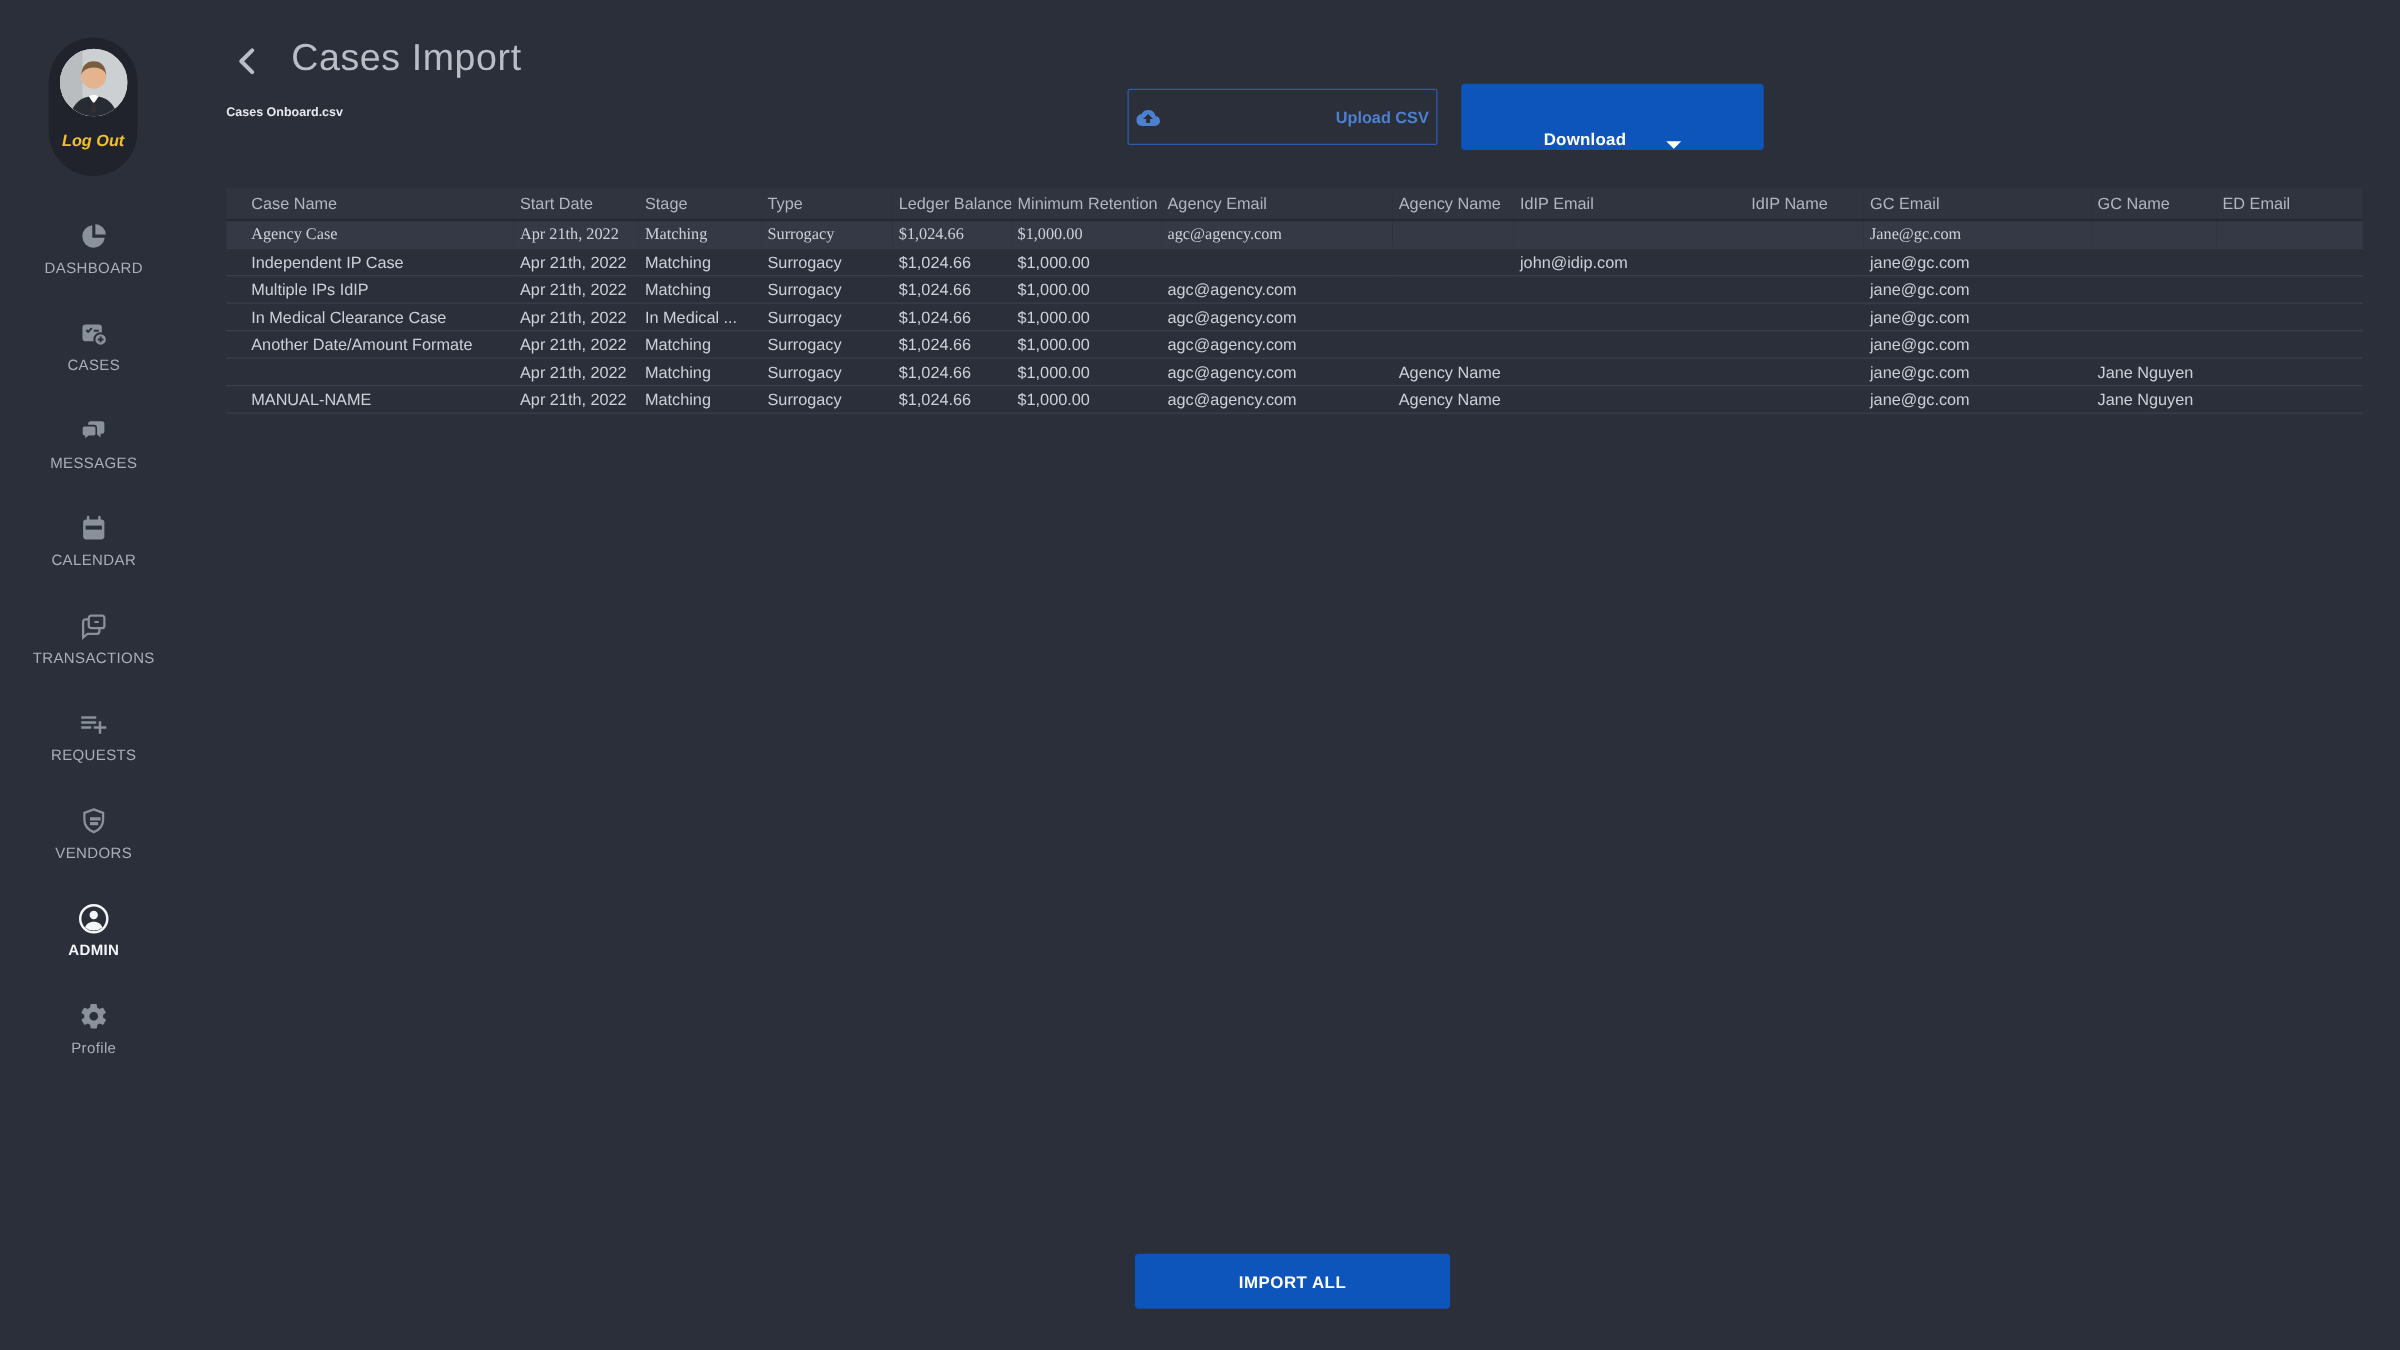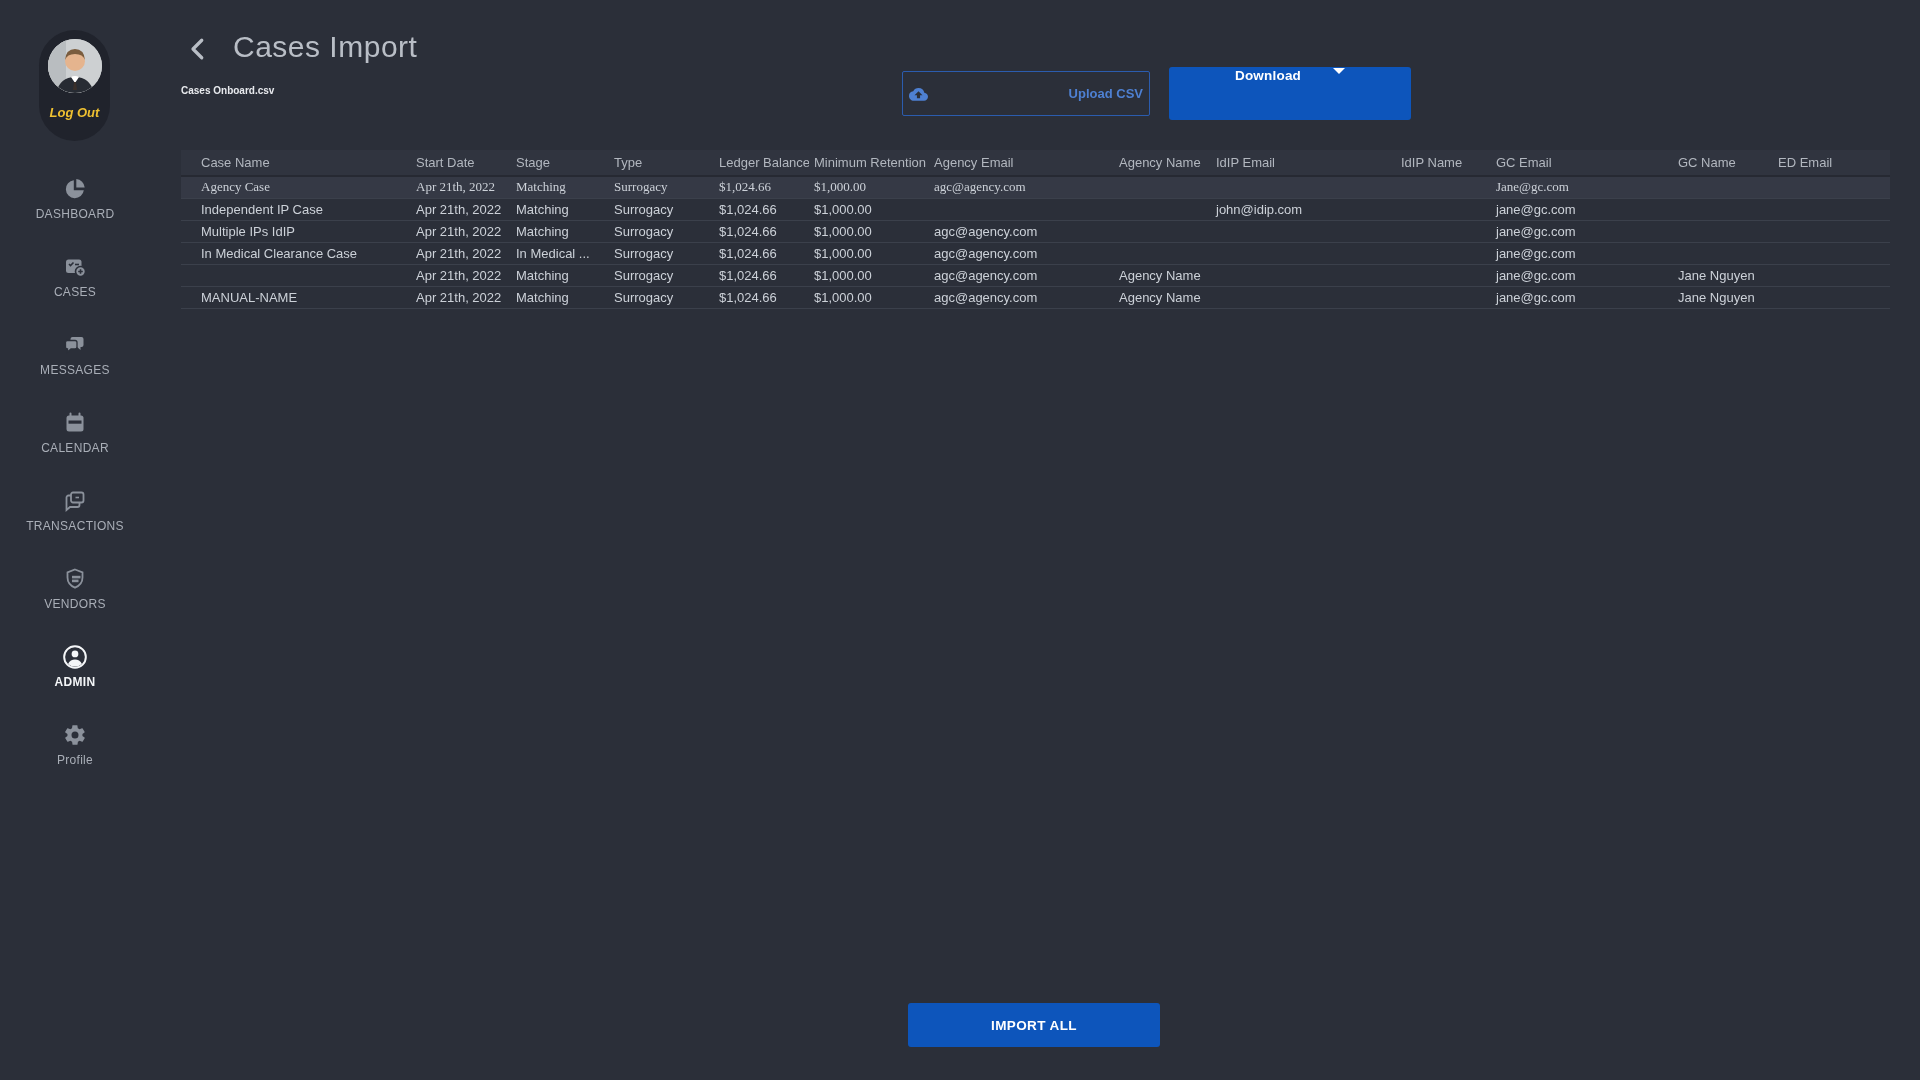--- a/index.html
+++ b/index.html
@@ -23,21 +23,21 @@
 
   
   .back-btn{position:absolute;left:183px;top:34px;width:30px;height:30px;cursor:pointer;}
   .page-title{position:absolute;left:233px;top:30px;font-size:30px;color:#b9bec6;letter-spacing:.5px;}
   .file-name{position:absolute;left:181px;top:85px;font-size:10px;font-weight:bold;color:#e8eaee;}
   .btn-upload{position:absolute;left:902px;top:71px;width:248px;height:45px;background:transparent;
     border:1px solid #2b5cae;border-radius:2px;color:#4e80d2;font-size:13px;font-weight:bold;
     display:flex;align-items:center;justify-content:space-between;gap:10px;cursor:pointer;font-family:inherit;}
   .btn-download{position:absolute;left:1169px;top:67px;width:242px;height:53px;background:#0d55bb;
     border:none;border-radius:3px;color:#fff;font-size:13.5px;font-weight:bold;display:flex;
-    align-items:flex-start;justify-content:center;gap:32px;cursor:pointer;font-family:inherit;letter-spacing:.2px;}
+    align-items:flex-end;justify-content:center;gap:32px;cursor:pointer;font-family:inherit;letter-spacing:.2px;}
   .caret{width:0;height:0;border-left:6px solid transparent;border-right:6px solid transparent;
     border-top:6px solid #fff;}
 
   
   .table-wrap{position:absolute;left:181px;top:150px;width:1709px;}
   table{border-collapse:collapse;table-layout:fixed;width:1709px;}
   thead th{background:#30343f;color:#b2b7bf;font-size:13px;font-weight:normal;text-align:left;
     height:26px;padding:0 0 0 5px;white-space:nowrap;overflow:hidden;border-bottom:2px solid #262932;}
   thead th:first-child{padding-left:20px;}
   tbody td{color:#ccd1d8;font-size:13px;height:22px;padding:0 0 0 5px;white-space:nowrap;
@@ -113,20 +113,28 @@
       </div>
       <div class="nav-item">
         <span class="nav-icon">
           <svg width="24" height="24" viewBox="0 0 24 24" fill="none" stroke="#8b919b" stroke-width="1.8">
             <rect x="8" y="3.5" width="12.5" height="10" rx="2"></rect>
             <path d="M16.5 13.5v2.5a2 2 0 0 1-2 2H7l-3.5 3V8.5a2 2 0 0 1 2-2H8"></path>
             <path d="M12.5 8.5h3.5" stroke-width="1.6"></path>
           </svg>
         </span>
         <span class="nav-label">TRANSACTIONS</span>
+      </div>
+      <div class="nav-item">
+        <span class="nav-icon">
+          <svg width="24" height="24" viewBox="0 0 24 24">
+            <path d="M14 10H2v2h12v-2zm0-4H2v2h12V6zm4 8v-4h-2v4h-4v2h4v4h2v-4h4v-2h-4zM2 16h8v-2H2v2z" fill="#8b919b"></path>
+          </svg>
+        </span>
+        <span class="nav-label">REQUESTS</span>
       </div>
       <div class="nav-item">
         <span class="nav-icon">
           <svg width="24" height="24" viewBox="0 0 24 24">
             <path d="M12 2.5l7.5 2.8v5.2c0 4.6-3.2 8.4-7.5 10.2-4.3-1.8-7.5-5.6-7.5-10.2V5.3z" fill="none" stroke="#8b919b" stroke-width="1.8"></path>
             <rect x="9" y="8.8" width="8.5" height="2.6" fill="#8b919b"></rect>
             <rect x="9" y="12.6" width="6.5" height="2.6" fill="#8b919b"></rect>
           </svg>
         </span>
         <span class="nav-label">VENDORS</span>
@@ -265,20 +273,35 @@
           <td>$1,000.00</td>
           <td>agc@agency.com</td>
           <td></td>
           <td></td>
           <td></td>
           <td>jane@gc.com</td>
           <td></td>
           <td></td>
         </tr>
         <tr>
+          <td>Another Date/Amount Formate</td>
+          <td>Apr 21th, 2022</td>
+          <td>Matching</td>
+          <td>Surrogacy</td>
+          <td>$1,024.66</td>
+          <td>$1,000.00</td>
+          <td>agc@agency.com</td>
+          <td></td>
+          <td></td>
+          <td></td>
+          <td>jane@gc.com</td>
+          <td></td>
+          <td></td>
+        </tr>
+        <tr>
           <td></td>
           <td>Apr 21th, 2022</td>
           <td>Matching</td>
           <td>Surrogacy</td>
           <td>$1,024.66</td>
           <td>$1,000.00</td>
           <td>agc@agency.com</td>
           <td>Agency Name</td>
           <td></td>
           <td></td>

